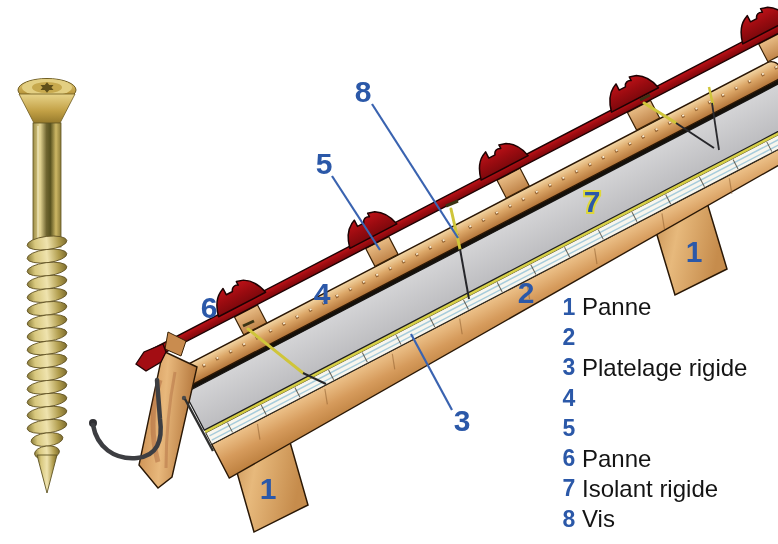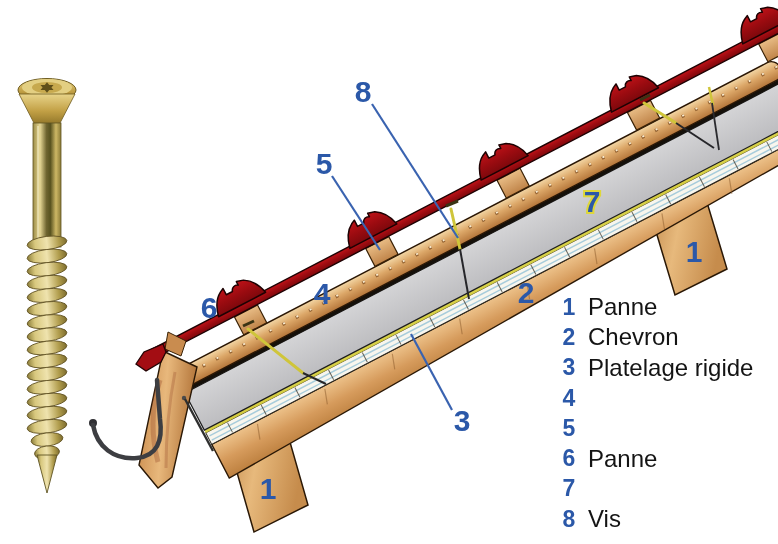--- a/index.html
+++ b/index.html
@@ -15,21 +15,21 @@
   .callout-halo{stroke:#ded73a;stroke-width:4px;paint-order:stroke;}
   .legend{
     position:absolute;left:556px;top:292px;width:222px;
   }
   .legend-row{display:flex;align-items:center;height:30.3px;}
   .legend-num{
     width:26px;text-align:center;font-weight:bold;font-size:23px;
     color:#2b58a8;flex:0 0 26px;
   }
   .legend-label{
-    font-size:24px;color:#141414;margin-left:6px;white-space:nowrap;
+    font-size:24px;color:#141414;white-space:nowrap;
   }
 </style>
 </head>
 <body>
 
 <div class="stage">
 
 <svg width="778" height="544" viewBox="0 0 778 544">
   <defs>
     <linearGradient id="tileG" x1="0" y1="0" x2="0" y2="1">
@@ -225,38 +225,38 @@
   <text x="268" y="499" text-anchor="middle" class="callout-num">1</text>
 </svg>
 
 <div class="legend">
   <div class="legend-row">
     <span class="legend-num">1</span>
     <span class="legend-label">Panne</span>
   </div>
   <div class="legend-row">
     <span class="legend-num">2</span>
-    <span class="legend-label">Chevron</span>
   </div>
   <div class="legend-row">
     <span class="legend-num">3</span>
     <span class="legend-label">Platelage rigide</span>
   </div>
   <div class="legend-row">
     <span class="legend-num">4</span>
   </div>
   <div class="legend-row">
     <span class="legend-num">5</span>
   </div>
   <div class="legend-row">
     <span class="legend-num">6</span>
     <span class="legend-label">Panne</span>
   </div>
   <div class="legend-row">
     <span class="legend-num">7</span>
+    <span class="legend-label">Isolant rigide</span>
   </div>
   <div class="legend-row">
     <span class="legend-num">8</span>
     <span class="legend-label">Vis</span>
   </div>
 </div>
 
 </div>
 
 </body></html>

